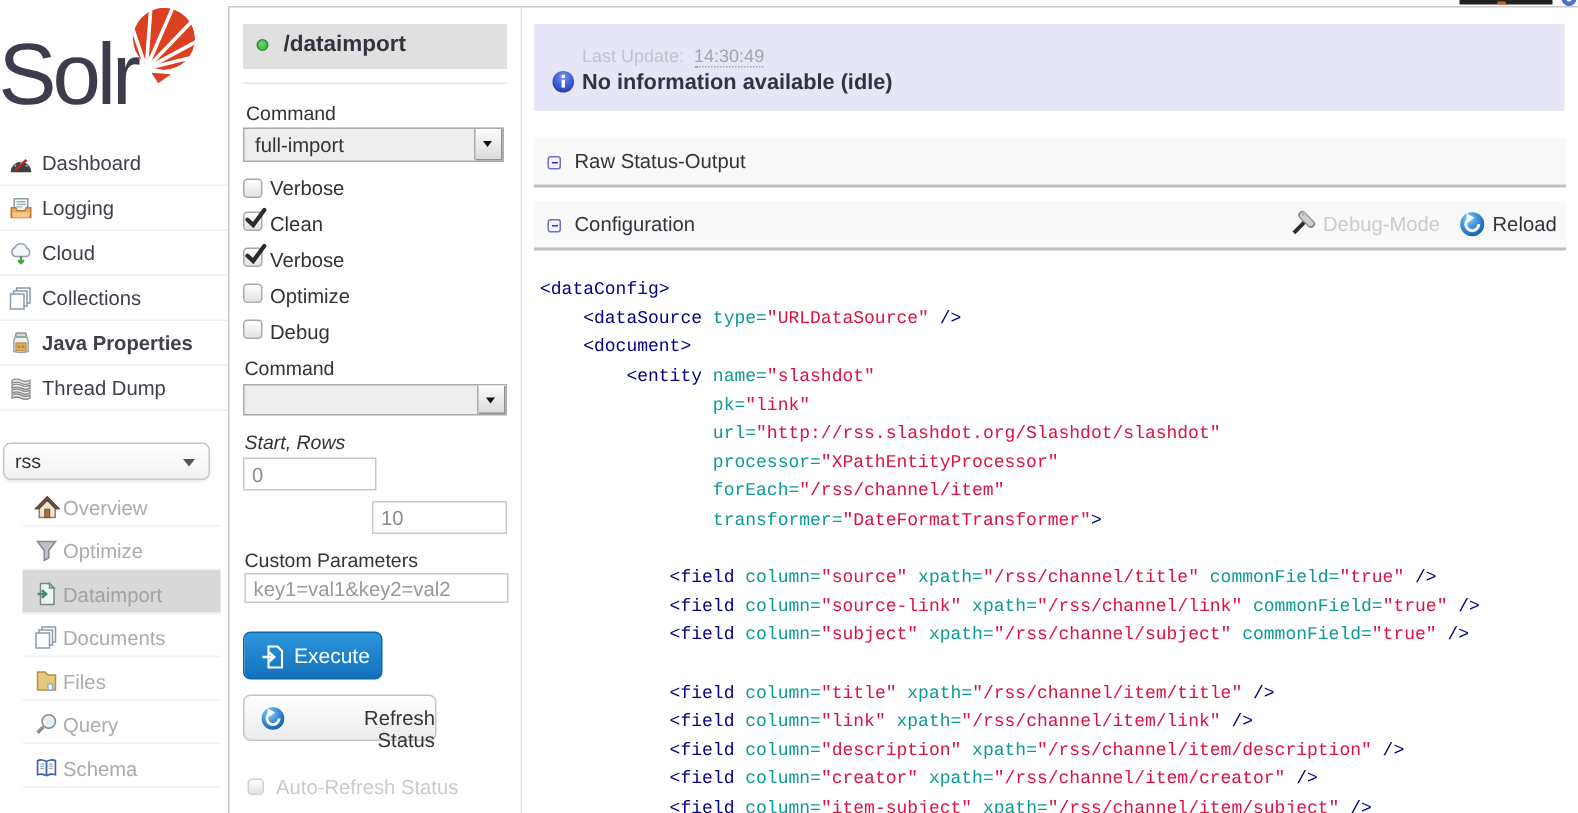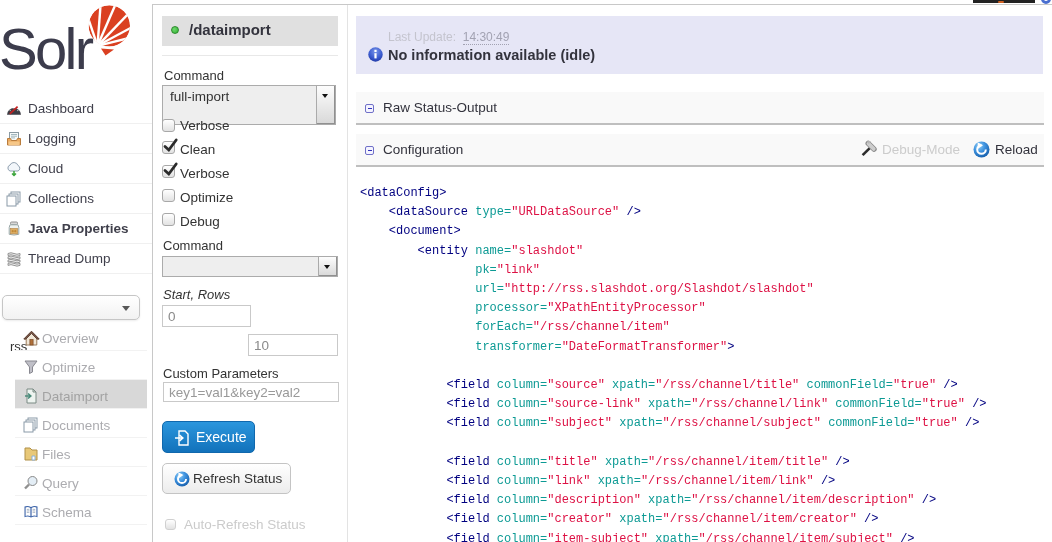--- a/index.html
+++ b/index.html
@@ -20,21 +20,21 @@
 .navitem { left:0; width:152px; height:30px; border-bottom:1px solid #f0f0f0; }
 .navitem .txt { position:absolute; left:28px; top:7px; font-size:13.5px; color:#40404c; }
 .navitem svg, .navitem .ic { position:absolute; left:6px; top:7px; }
 .subitem { left:15px; width:132px; height:29px; border-bottom:1px solid #f2f2f2; }
 .subitem .txt { position:absolute; left:27px; top:9px; font-size:13.5px; color:#acacb0; white-space:nowrap; }
 .subitem svg { position:absolute; left:8px; top:8px; }
 #sel-data { background:#d8d8d8; }
 #sel-data .txt { color:#a2a2a2; }
 #rssbox { left:2px; top:295px; width:138px; height:25px; border:1px solid #c6c6c6; border-radius:5px;
   background:linear-gradient(#ffffff,#f2f2f2); box-shadow:0 1px 2px rgba(0,0,0,0.08); }
-#rssbox .t { position:absolute; left:7px; top:4px; font-size:13px; color:#333;margin-top:39px; }
+#rssbox .t { position:absolute; left:7px; top:4px; font-size:13px; color:#333; }
 #rssbox .arr { position:absolute; right:9px; top:10px; width:0; height:0;
   border-left:4px solid transparent; border-right:4px solid transparent; border-top:5px solid #585858; }
 
 #fphead { left:162px; top:16px; width:176px; height:30px; background:#e0e0e0; }
 #fphead .dot { position:absolute; left:9px; top:10px; width:8px; height:8px; border-radius:50%;
   background:radial-gradient(circle at 35% 35%, #6fd96f, #2faf2f); border:1px solid #2d8a2d; }
 #fphead .t { position:absolute; left:27px; top:5px; font-size:15px; font-weight:bold; color:#33333d; }
 #fpdiv { left:162px; top:55px; width:176px; height:1px; background:#e8e8e8; }
 .lbl { font-size:13px; color:#333; }
 .gsel { border:1px solid #ababab; background:#eeeeee; }
@@ -62,21 +62,21 @@
   font-size:12px; line-height:19.2px; white-space:pre; }
 #code .tg { color:#000080; }
 #code .at { color:#0c9a94; }
 #code .vl { color:#dd1144; }
 
 #execbtn { left:162px; top:421px; width:93px; height:32px; border-radius:5px;
   background:linear-gradient(#2b96dd,#1272bb); border:1px solid #1068ad; }
 #execbtn .t { position:absolute; left:33px; top:7px; font-size:14px; color:#fff; }
 #refrbtn { left:162px; top:463px; width:129px; height:31px; border-radius:5px;
   background:linear-gradient(#ffffff,#ececec); border:1px solid #c4c4c4; }
-#refrbtn .t { position:absolute; left:30px; top:7px; font-size:13.5px; color:#333; }
+#refrbtn .t { position:absolute; left:48px; top:7px; font-size:13.5px; color:#333;text-align:right; }
 #autorefresh { left:165px; top:519px; }
 #autorefresh .cb { position:absolute; left:0; top:0; width:11px; height:11px; border-color:#d0d0d0; }
 #autorefresh .t { position:absolute; left:19px; top:-2px; font-size:13.5px; color:#cbcbcb; white-space:nowrap; }
 </style>
 </head>
 <body>
 <div id="page">
 
 <svg width="0" height="0" style="position:absolute;">
       <defs>
@@ -247,21 +247,21 @@
   <div class="txt">Schema</div>
 </div>
 
 <div class="abs" id="fphead">
       <div class="dot"></div>
       <div class="t">/dataimport</div>
     </div>
 <div class="abs" id="fpdiv"></div>
 
 <div class="abs lbl" style="left:164px; top:68px;">Command</div>
-<div class="abs gsel" style="left:162px; top:85px; width:174px; height:40px;">
+<div class="abs gsel" style="left:162px; top:85px; width:174px; height:23px;">
       <div class="t">full-import</div>
       <div class="btn"></div>
     </div>
 
 <div class="abs cb" style="left:162px; top:119px;"></div>
 <div class="abs lbl" style="left:180px; top:118px; font-size:13.5px;">Verbose</div>
 <div class="abs cb" style="left:162px; top:141px;"></div>
 <svg class="abs" style="left:162px; top:133px;" width="20" height="22" viewBox="0 0 20 22">
       <path d="M3 13.5 L6.8 17 L14.2 7" stroke="#2b2b2b" stroke-width="2.8" fill="none" stroke-linecap="round"></path>
     </svg>

